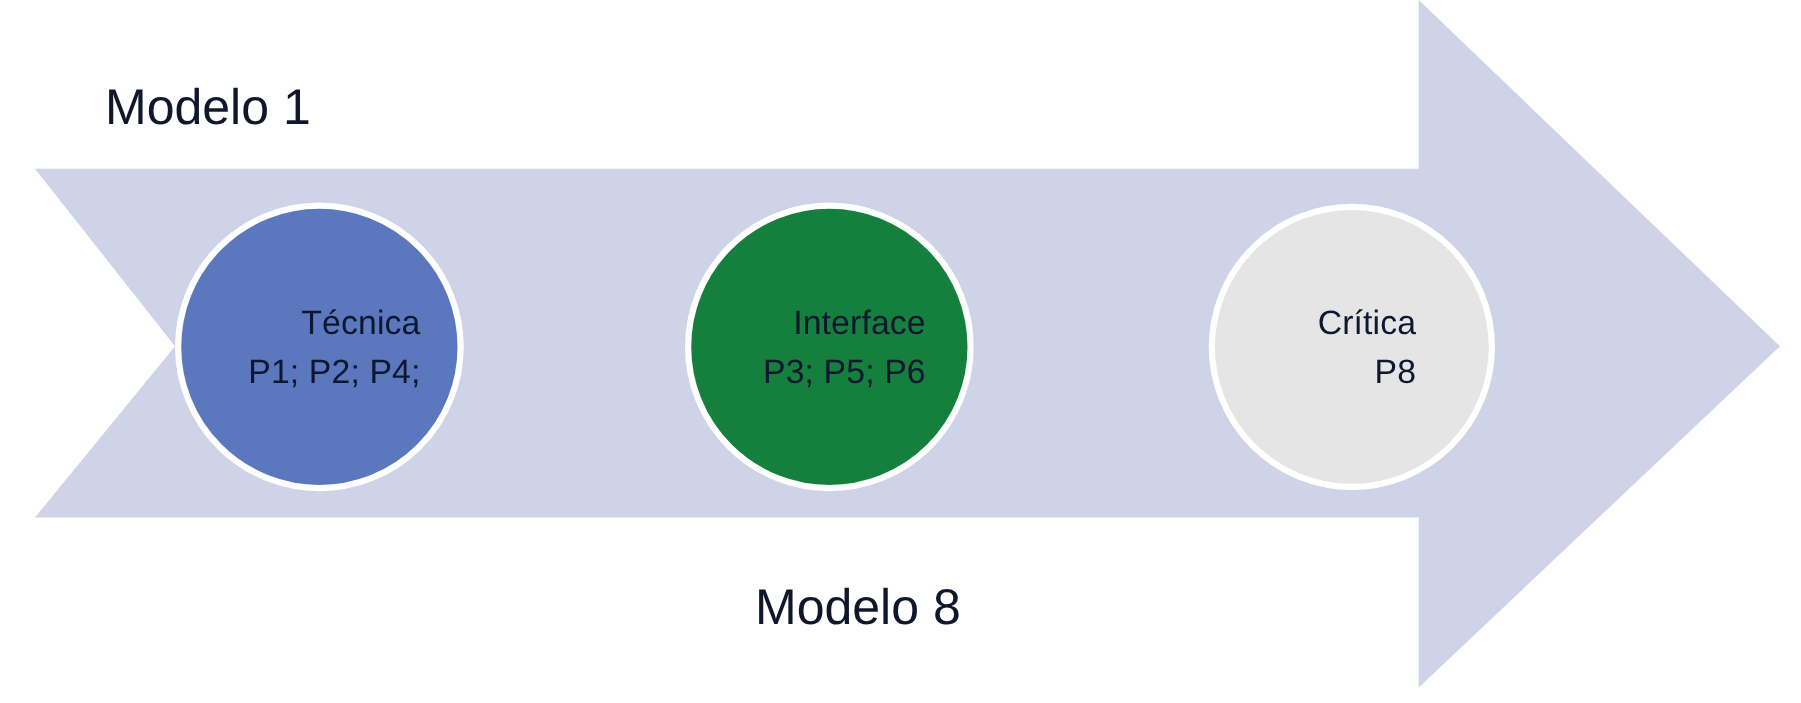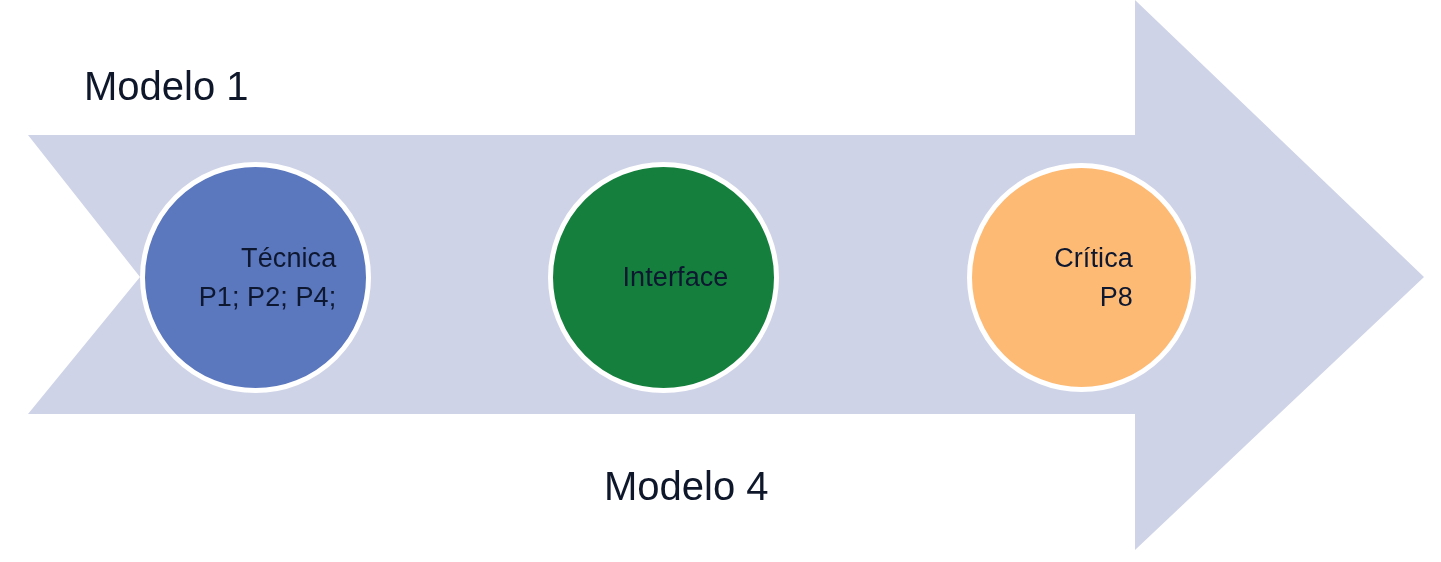--- a/index.html
+++ b/index.html
@@ -72,28 +72,29 @@
   <div class="stage-node" id="stage-node-1" style="left:140px; top:162px; width:231px; height:231px; background:#5b77bd; border:5px solid #ffffff;">
     <div class="stage-label-block">
       <span class="stage-title">Técnica</span>
       <span class="stage-codes">P1; P2; P4;</span>
     </div>
   </div>
 
   <div class="stage-node" id="stage-node-2" style="left:548px; top:162px; width:231px; height:231px; background:#15803d; border:5px solid #ffffff;">
     <div class="stage-label-block">
       <span class="stage-title">Interface</span>
+      <span class="stage-codes">P3; P5; P6</span>
     </div>
   </div>
 
-  <div class="stage-node" id="stage-node-3" style="left:967px; top:163px; width:229px; height:229px; background:#fdba74; border:5px solid #ffffff;">
+  <div class="stage-node" id="stage-node-3" style="left:967px; top:163px; width:229px; height:229px; background:#e5e5e5; border:5px solid #ffffff;">
     <div class="stage-label-block">
       <span class="stage-title">Crítica</span>
       <span class="stage-codes">P8</span>
     </div>
   </div>
 
   <div class="model-label" id="model-label-1">Modelo 1</div>
 
 
-  <div class="model-label" id="model-label-2">Modelo 4</div>
+  <div class="model-label" id="model-label-2">Modelo 8</div>
 
 </div>
 
 </body></html>

